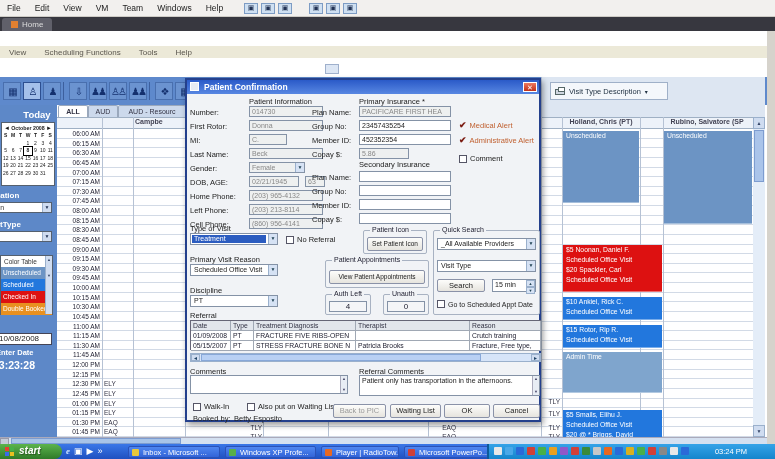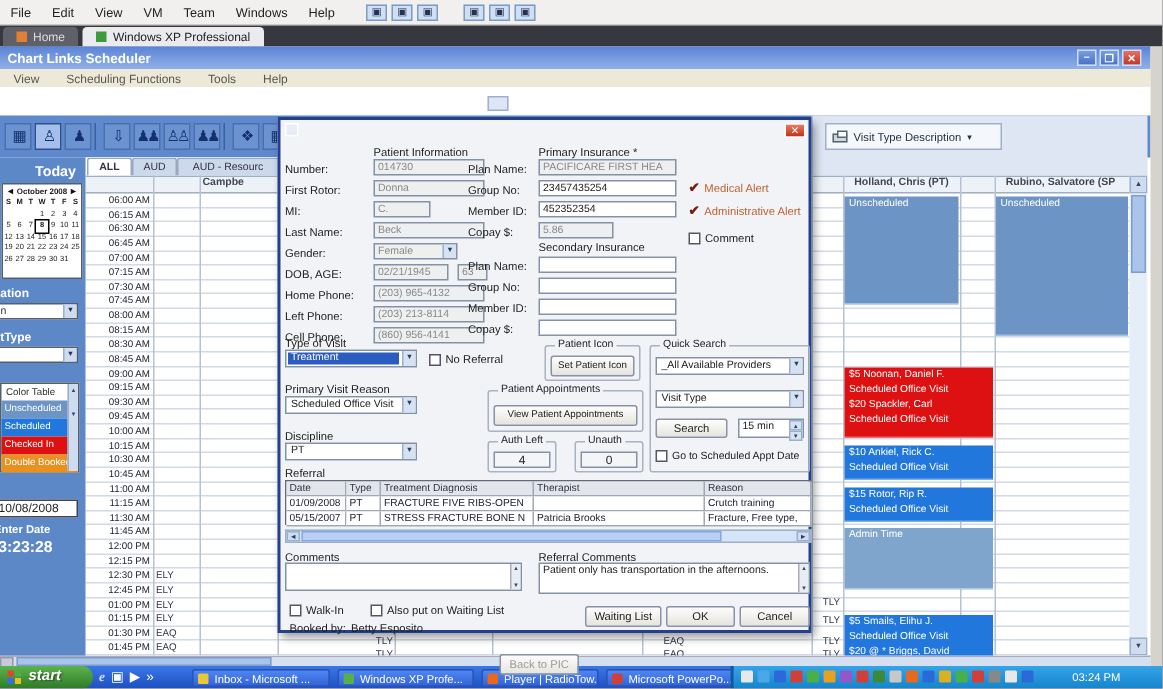--- a/index.html
+++ b/index.html
@@ -133,21 +133,21 @@
   .cbrow{position:absolute;display:flex;align-items:center;gap:3px;white-space:nowrap;}
   .cb{width:8px;height:8px;background:#fff;border:1px solid #556;flex:none;}
   .cbl{font-size:7.5px;color:#222;}
   .alert-row{position:absolute;display:flex;align-items:center;gap:3px;white-space:nowrap;}
   .alert-check{color:#7a1a10;font-weight:bold;font-size:9px;}
   .alert-label{font-size:7.5px;color:#c06030;}
   .grp{position:absolute;border:1px solid #a8b2c2;border-radius:2px;}
   .grp-legend{position:absolute;top:-5px;left:6px;background:#f1f3f6;font-size:7px;color:#223;padding:0 2px;white-space:nowrap;}
   .dlg-btn{position:absolute;height:14px;background:linear-gradient(#fdfdfb,#e6e4de);border:1px solid #8a92a8;
     border-radius:2px;font-size:7.5px;color:#222;text-align:center;line-height:12px;font-family:"Liberation Sans",sans-serif;}
-  .dlg-btn.disabled{color:#9a9a9a;margin-top:32px;}
+  .dlg-btn.disabled{color:#9a9a9a;}
   .inset-val{position:absolute;background:#f4f5f7;border:1px solid #8492a6;font-size:8px;color:#223;
     text-align:center;line-height:10px;}
   .rt-cell{position:absolute;font-size:6.8px;color:#223;border-right:1px solid #a0a8b4;border-bottom:1px solid #a0a8b4;
     padding:1px 2px;overflow:hidden;white-space:nowrap;background:#fff;height:10px;}
   .rt-cell.hd{background:#e2e6ec;color:#334;}
   #rt-box{position:absolute;left:3px;top:240px;width:351px;height:30px;border:1px solid #667;border-right:none;border-bottom:none;}
   #rt-scroll{position:absolute;left:3px;top:273px;width:351px;height:9px;background:#d6e4f8;border:1px solid #9ab0cc;}
   .hs-arrow{position:absolute;top:0;width:9px;height:7px;background:#cfdcf0;border:1px solid #9ab0cc;
     font-size:5px;color:#246;text-align:center;line-height:7px;}
   #rt-thumb{position:absolute;left:10px;top:0;width:280px;height:7px;background:#b8d0f4;border:1px solid #88a8d8;}
@@ -208,34 +208,22 @@
         <div class="vm-ico">▣</div>
         <div class="vm-ico">▣</div>
       </div>
   </div>
 
   <div id="vm-tabs">
     <div class="vm-tab home">
       <span class="home-ico"></span>
       <span>Home</span>
     </div>
-    <div class="vm-tab xp">
-      <span class="xp-ico"></span>
-      <span>Windows XP Professional</span>
-    </div>
   </div>
 
-  <div id="titlebar">
-    <span>Chart Links Scheduler</span>
-    <div id="win-btns">
-      <span class="wb">–</span>
-      <span class="wb">❐</span>
-      <span class="wb close">✕</span>
-    </div>
-  </div>
 
   <div id="menubar">
       <div class="menu-item">View</div>
       <div class="menu-item">Scheduling Functions</div>
       <div class="menu-item">Tools</div>
       <div class="menu-item">Help</div>
     </div>
 
   <div id="nav-box"></div>
 
@@ -495,20 +483,23 @@
       <div class="stray" style="left: 481px; top: 304px; width: 22px; height: 9px;">TLY</div>
       <div class="stray" style="left: 481px; top: 318px; width: 22px; height: 9px;">TLY</div>
       <div class="stray" style="left: 481px; top: 327px; width: 22px; height: 9px;">TLY</div>
       <div class="vsb" style="left: 696px; top: 12px; width: 12px; height: 12px; line-height: 10px;">▲</div>
       <div id="vsb-track"></div>
       <div id="vsb-thumb"></div>
       <div class="vsb" style="left: 696px; top: 320px; width: 12px; height: 12px; line-height: 10px;">▼</div>
     </div>
 
   <div id="dialog">
+    <div id="dlg-title">
+      <span>Patient Confirmation</span>
+    </div>
     <div id="dlg-icon"></div>
     <div id="dlg-close">✕</div>
 
     <div class="dlg-sec" style="left:62px;top:17px;">Patient Information</div>
     <div class="dlg-sec" style="left:172px;top:17px;">Primary Insurance  *</div>
     <div class="dlg-sec" style="left:172px;top:80px;">Secondary Insurance</div>
     <div id="dlg-fields">
         <div class="dlg-label" style="left: 3px; top: 28px; width: 58px; height: 10px;">Number:</div>
         <div class="dlg-input disabled" style="left: 62px; top: 26px; width: 74px; height: 11px;">014730</div>
         <div class="dlg-label" style="left: 3px; top: 42px; width: 58px; height: 10px;">First Rotor:</div>

